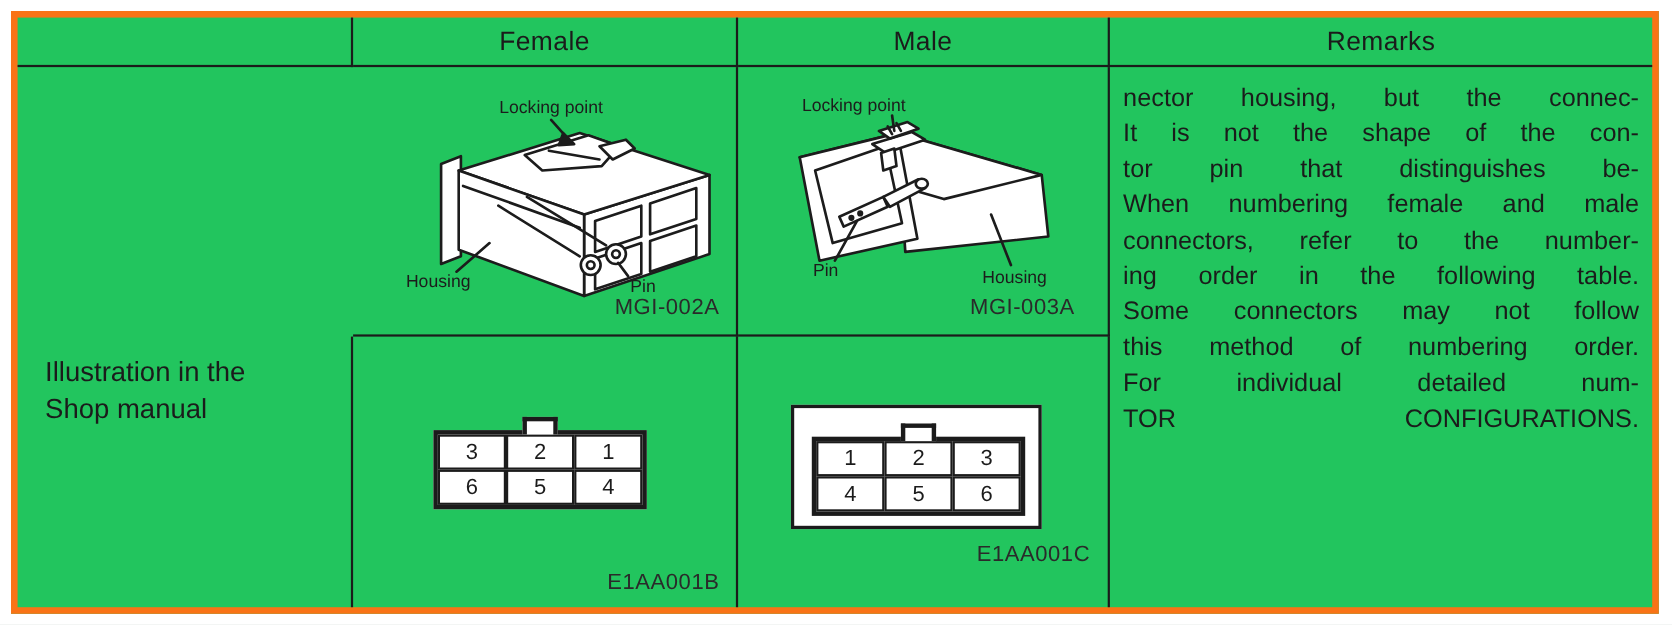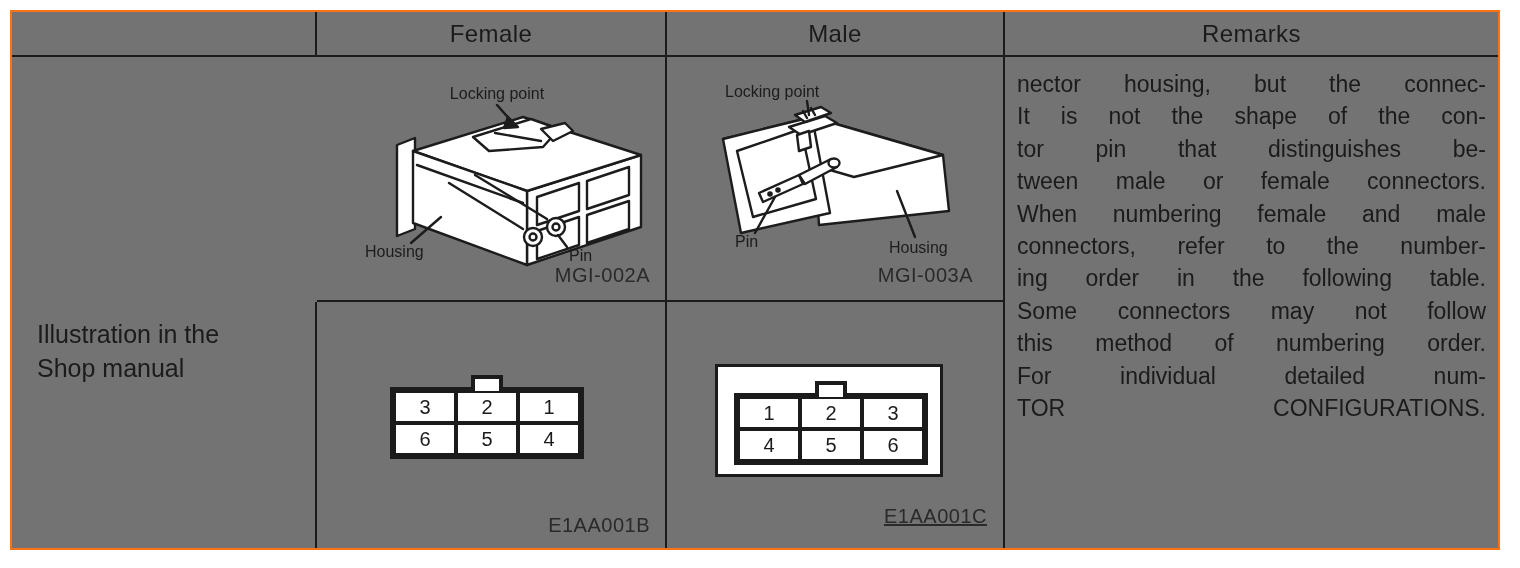--- a/index.html
+++ b/index.html
@@ -2,25 +2,25 @@
 <html><head>
 <meta charset="utf-8">
 <style>
   html,body { margin:0; padding:0; background:#e8e8e8; }
   .page {
     position:relative; width:1520px; height:568px; background:#ffffff;
     font-family:"Liberation Sans", sans-serif; color:#1b1b1b; overflow:hidden;
   }
   .tbl {
     position:absolute; left:10px; top:10px; width:1486px; height:536px;
-    border:2px solid #f97316;
+    border:6px solid #f97316;
     display:grid;
     grid-template-columns:305px 350px 338px 1fr;
     grid-template-rows:45px 245px 1fr;
-    background:#737373;
+    background:#22c55e;
   }
   .c { position:relative; }
   .br { border-right:2px solid #1b1b1b; }
   .bb { border-bottom:2px solid #1b1b1b; }
   .hd { display:flex; align-items:center; justify-content:center; font-size:24px; letter-spacing:0.4px; }
   .rowlabel { padding:15px 10px 0 25px; font-size:25px; line-height:34px; }
   .remarks { grid-column:4; grid-row:2 / 4; padding:11px 12px 0 12px; }
   .rline { font-size:23px; line-height:32.4px; text-align:justify; text-align-last:justify; word-spacing:1px; }
   .figcode { position:absolute; font-size:20px; letter-spacing:0.5px; color:#2a2a2a; }
   .ill { position:absolute; }
@@ -108,21 +108,20 @@
         <text x="38" y="172">Pin</text>
         <text x="192" y="178">Housing</text>
       </svg>
       <div class="figcode" style="right:30px;bottom:13px;">MGI-003A</div>
     </div>
 
     <div class="c remarks" style="grid-column:4;grid-row:2 / 4;">
       <div class="rline">nector housing, but the connec-</div>
       <div class="rline">It is not the shape of the con-</div>
       <div class="rline">tor pin that distinguishes be-</div>
-      <div class="rline">tween male or female connectors.</div>
       <div class="rline">When numbering female and male</div>
       <div class="rline">connectors, refer to the number-</div>
       <div class="rline">ing order in the following table.</div>
       <div class="rline">Some connectors may not follow</div>
       <div class="rline">this method of numbering order.</div>
       <div class="rline">For individual detailed num-</div>
       <div class="rline">TOR CONFIGURATIONS.</div>
     </div>
 
     <div class="c br rowlabel" style="grid-column:1;grid-row:3;">
@@ -148,17 +147,17 @@
         <div class="pg" style="left:16px;top:26px;">
           <div class="pg-tab"></div>
           <div class="pc">1</div>
           <div class="pc">2</div>
           <div class="pc">3</div>
           <div class="pc">4</div>
           <div class="pc">5</div>
           <div class="pc">6</div>
         </div>
       </div>
-      <div class="figcode" style="right:16px;bottom:20px;text-decoration:underline;">E1AA001C</div>
+      <div class="figcode" style="right:16px;bottom:36px;">E1AA001C</div>
     </div>
 
   </div>
 </div>
 
 </body></html>

